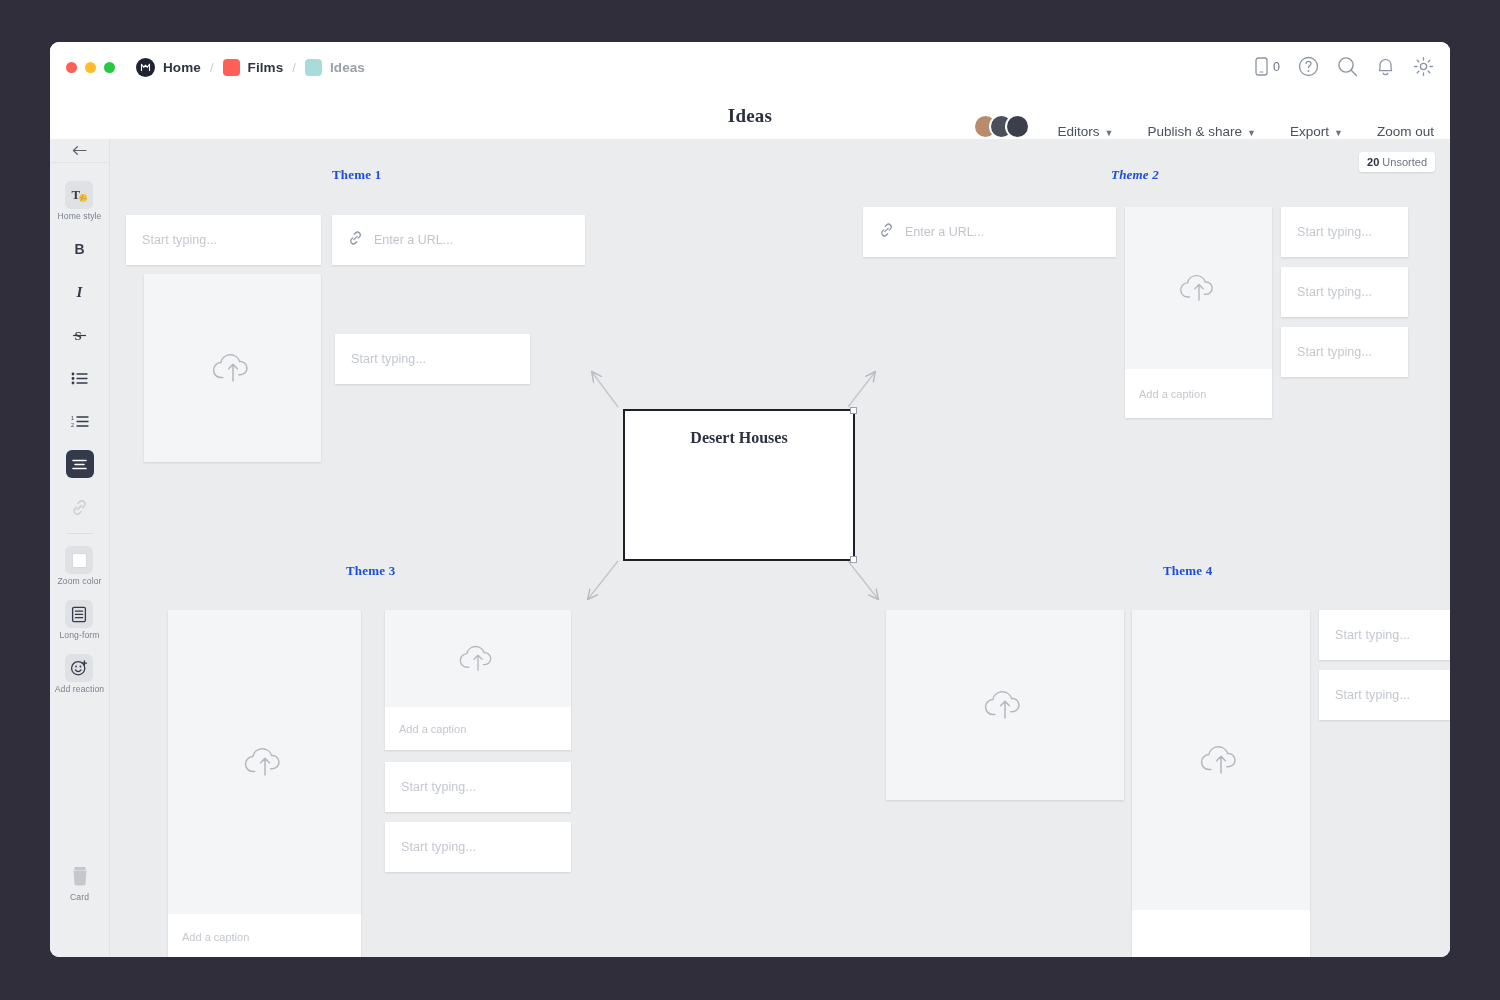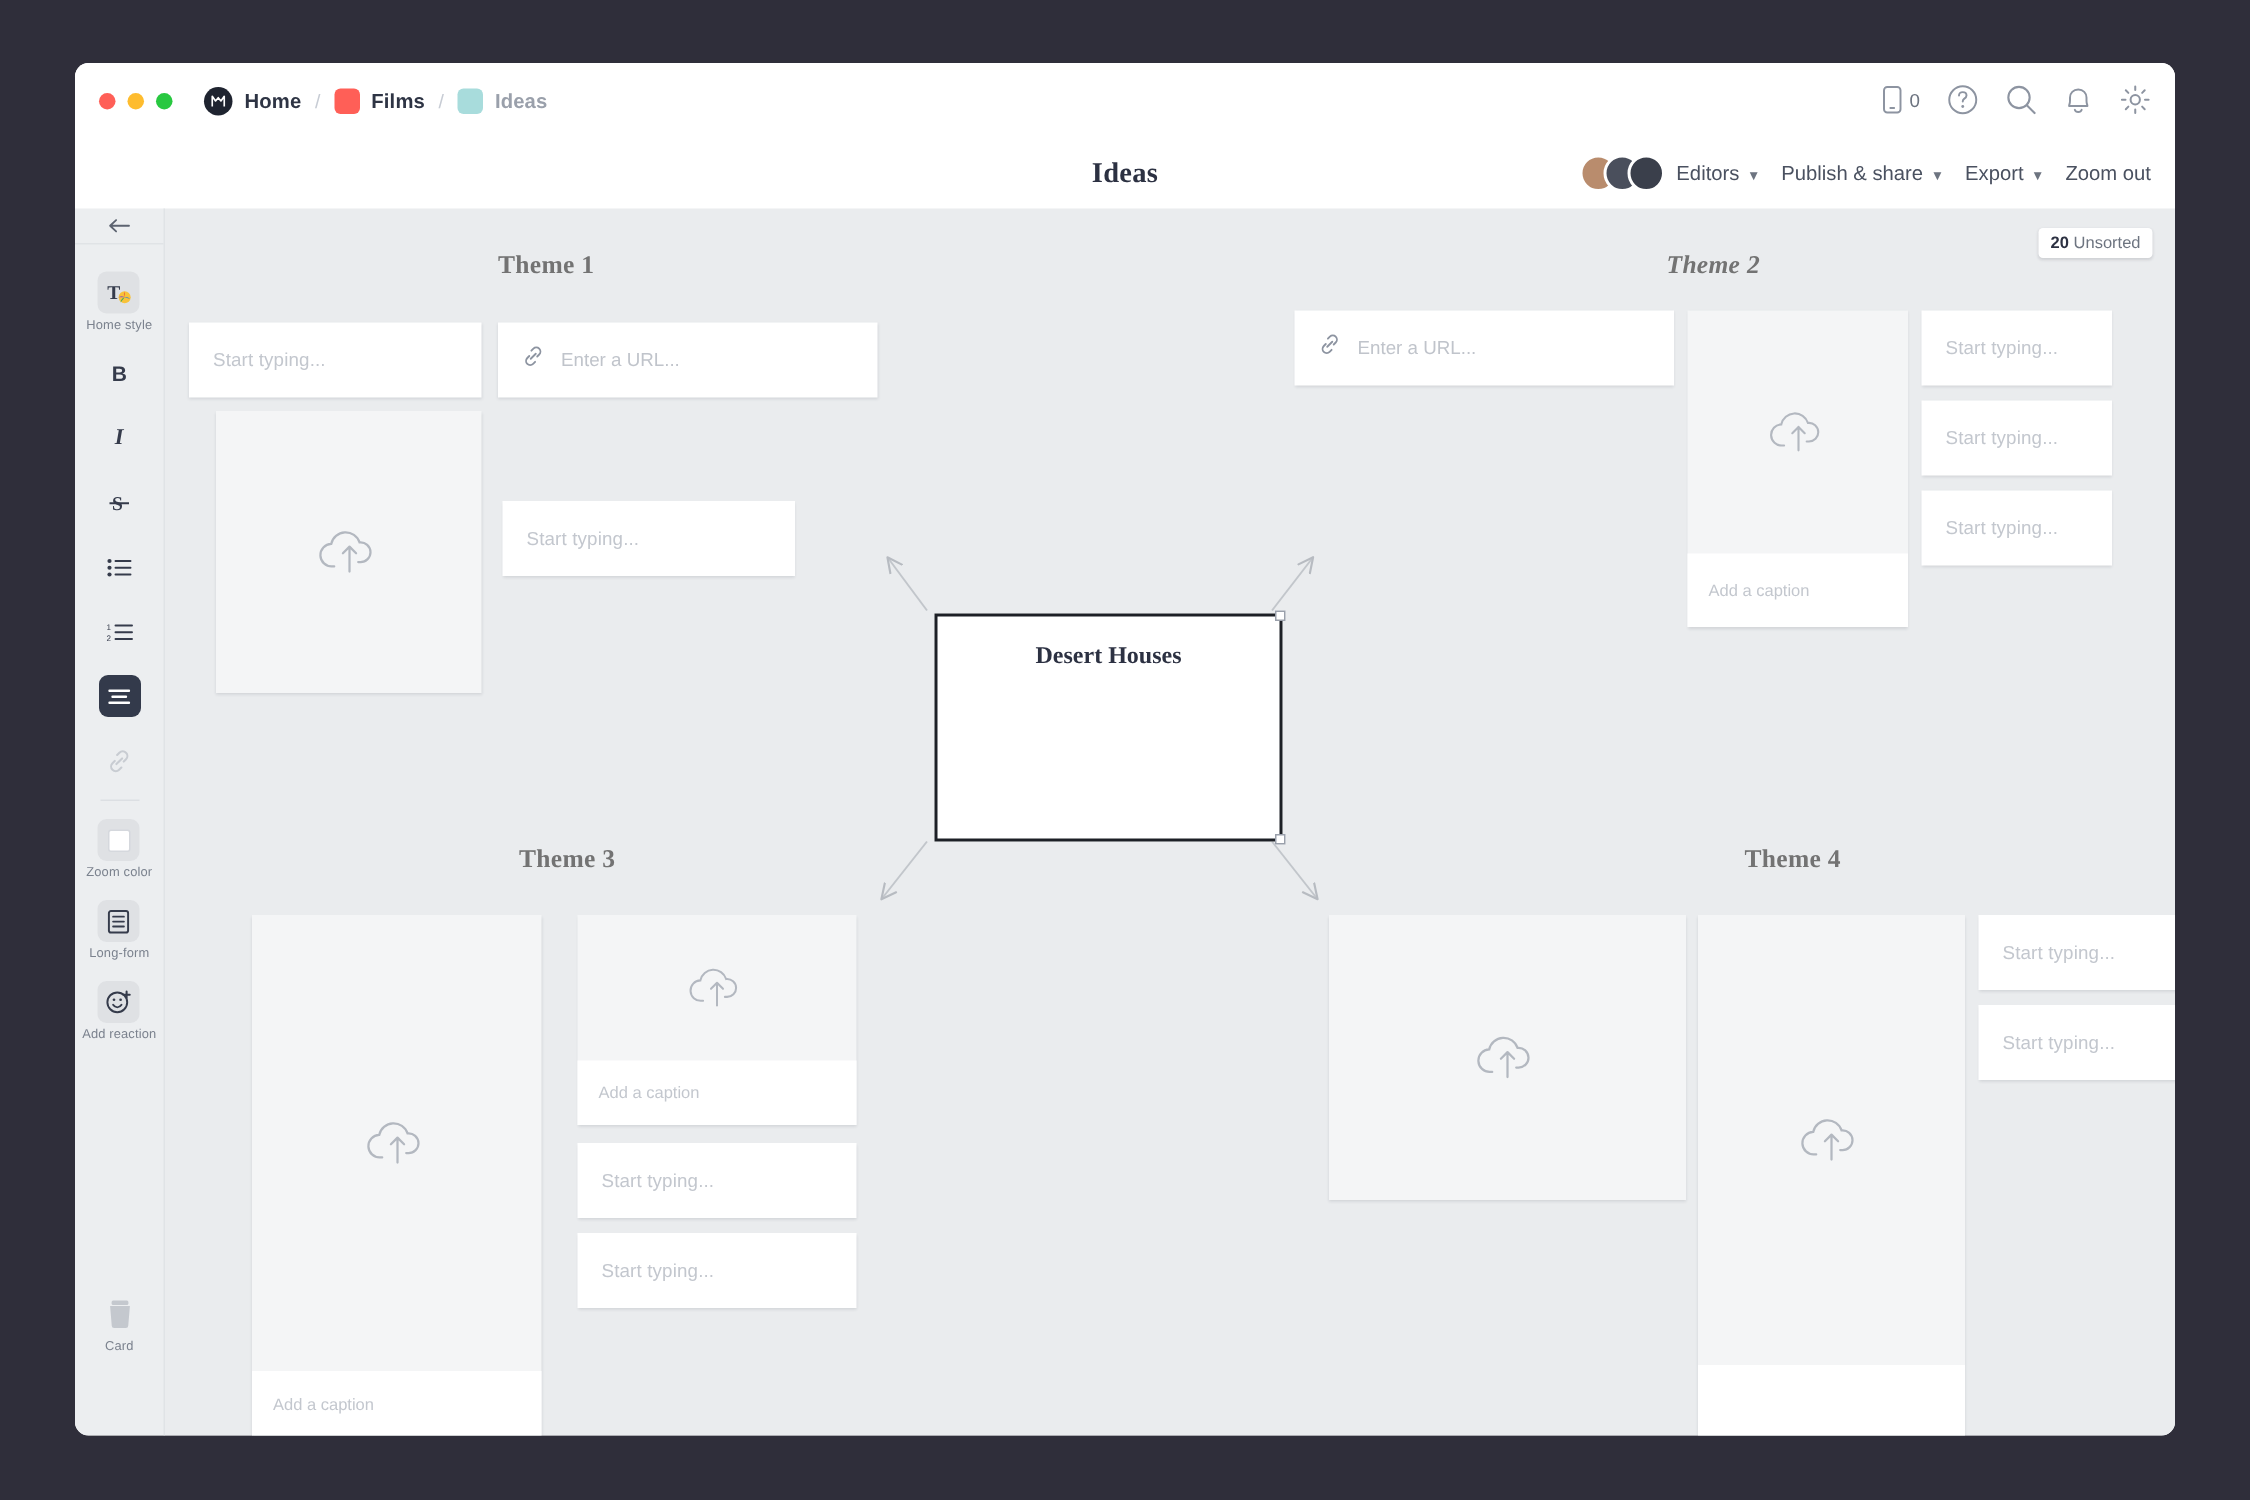--- a/index.html
+++ b/index.html
@@ -55,21 +55,21 @@
   .headerbar {
     position: relative; height: 47px; background: #fff;
     display: flex; align-items: center; justify-content: center;
   }
   .page-title {
     font-family: "Liberation Serif", serif;
     font-size: 19px; font-weight: 700; color: #2c3142; letter-spacing: .2px;
   }
   .hdr-right {
     position: absolute; right: 16px; top: 0; height: 47px;
-    display: flex; align-items: center; gap: 14px;
+    display: flex; align-items: flex-end; gap: 34px;
   }
   .avatars { display: flex; align-items: center; margin-right: -6px; }
   .av {
     width: 25px; height: 25px; border-radius: 50%;
     border: 2px solid #fff; margin-left: -9px;
     background: #b98c6d;
   }
   .av:first-child { margin-left: 0; }
   .av2 { background: #4a4f5c; }
   .av3 { background: #3a3f4b; }
@@ -112,21 +112,21 @@
 
   
   .canvas {
     position: relative; flex: 1; background: #eaecee; overflow: hidden;
   }
   .canvas-inner { position: absolute; inset: 0; }
 
   .theme-title {
     position: absolute;
     font-family: "Liberation Serif", serif;
-    font-weight: 700; font-size: 17px; color: #737373; letter-spacing: .2px;
+    font-weight: 700; font-size: 13px; color: #1d4ed8; letter-spacing: .2px;
     white-space: nowrap;
   }
 
   .card {
     position: absolute; background: #fff;
     box-shadow: 0 1px 2px rgba(40,45,60,.13);
   }
   .card-ph {
     font-size: 12.5px; color: #c3c7ce; letter-spacing: .1px;
     position: absolute; left: 16px; top: 50%; transform: translateY(-50%);

